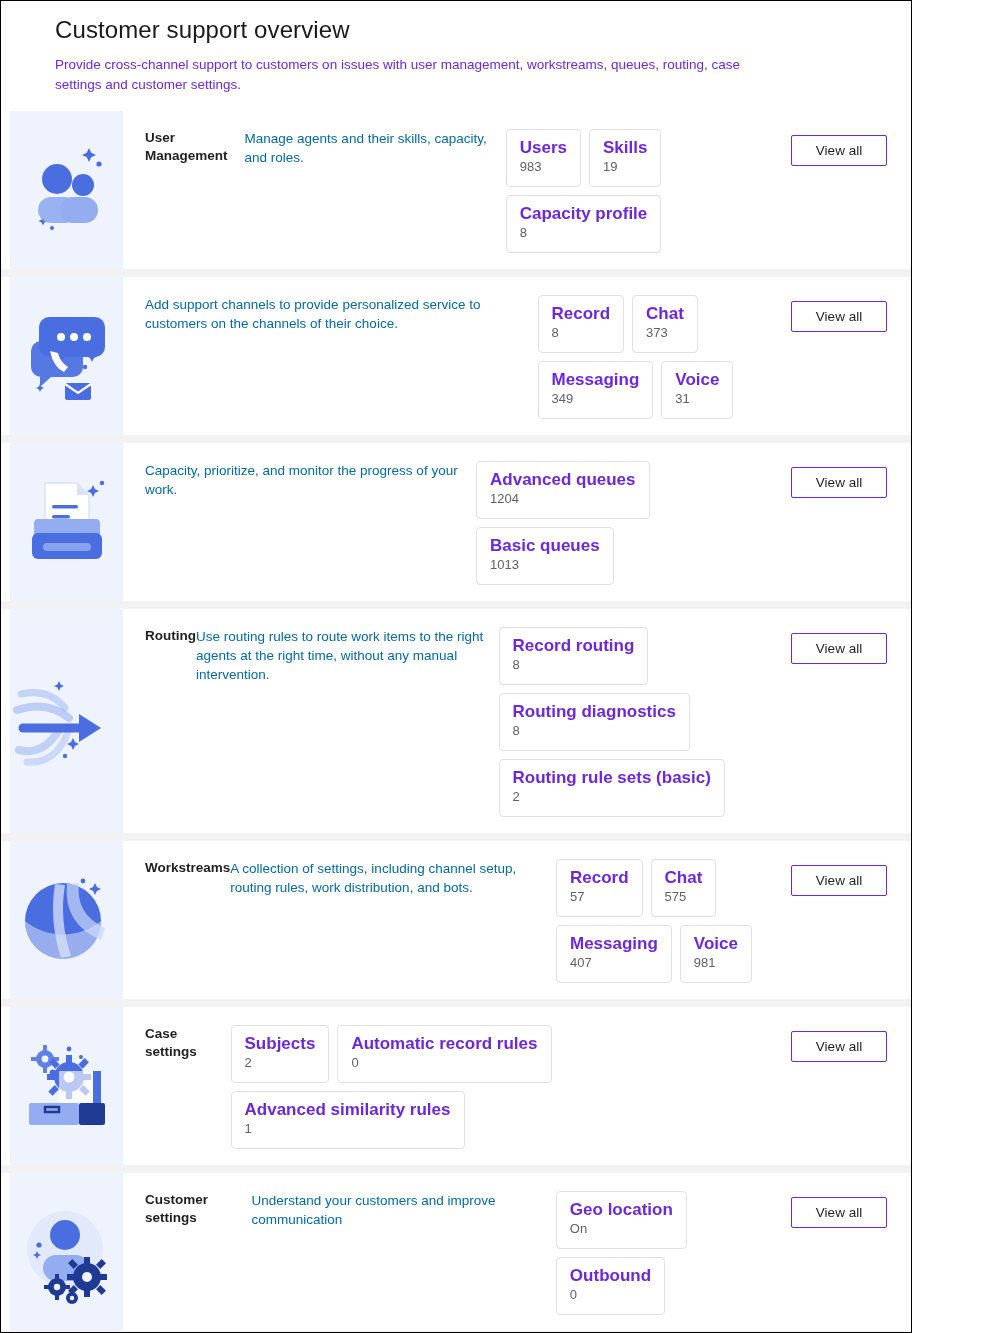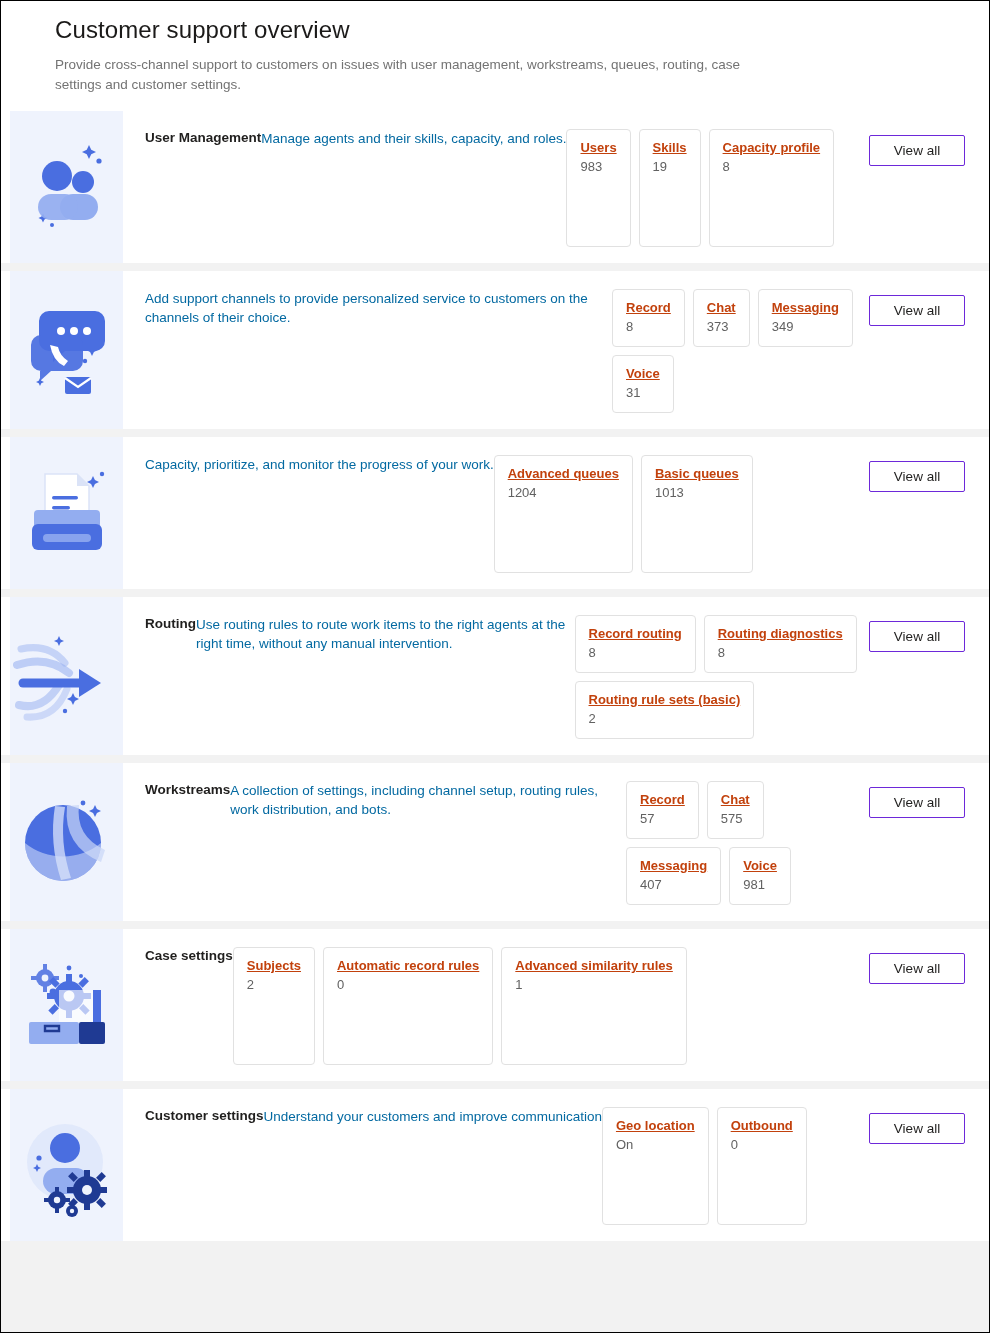--- a/index.html
+++ b/index.html
@@ -5,21 +5,21 @@
   html, body {
     margin: 0;
     padding: 0;
     background: #ffffff;
   }
   body {
     font-family: "Liberation Sans", sans-serif;
     -webkit-font-smoothing: antialiased;
   }
   .page {
-    width: 990px;
+    width: 912px;
     height: 1333px;
     box-sizing: border-box;
     border: 1px solid #000000;
     background: #f2f2f2;
     overflow: hidden;
     position: relative;
   }
   
   .page-header {
     background: #ffffff;
@@ -30,21 +30,21 @@
   .page-title {
     font-size: 24px;
     font-weight: 400;
     color: #1b1a19;
     letter-spacing: 0.1px;
     margin: 0 0 10px 0;
     line-height: 30px;
   }
   .page-subtitle {
     font-size: 13.5px;
-    color: #737373;
+    color: #6d28d9;
     line-height: 20px;
     margin: 0;
     max-width: 690px;
   }
   
   .cards {
     display: block;
     background: #f2f2f2;
   }
   .card {
@@ -93,26 +93,25 @@
   .stat-tile {
     border: 1px solid #e1e1e1;
     border-radius: 4px;
     background: #ffffff;
     padding: 9px 13px 10px 13px;
     min-width: 36px;
     box-sizing: border-box;
   }
   .stat-label {
     display: block;
-    font-size: 13px;
+    font-size: 17px;
     font-weight: bold;
-    color: #c2410c;
+    color: #6d28d9;
     line-height: 17px;
     white-space: nowrap;
-    text-decoration: underline;
   }
   .stat-value {
     display: block;
     font-size: 13px;
     color: #616161;
     line-height: 19px;
     margin-top: 1px;
   }
   .card-action {
     flex: 0 0 auto;

